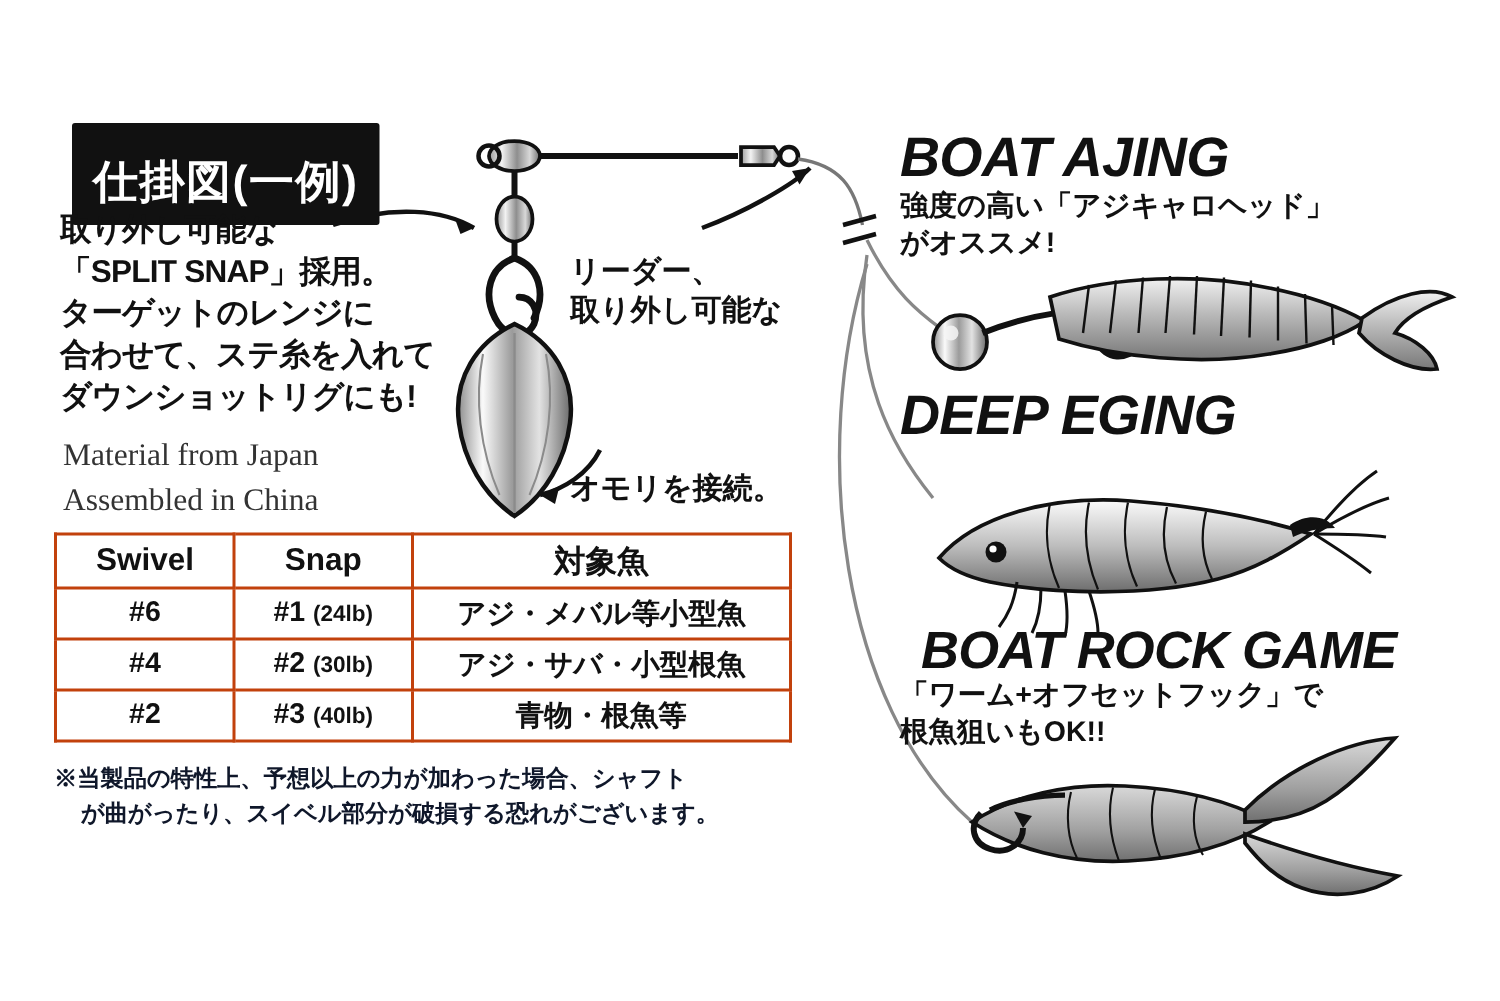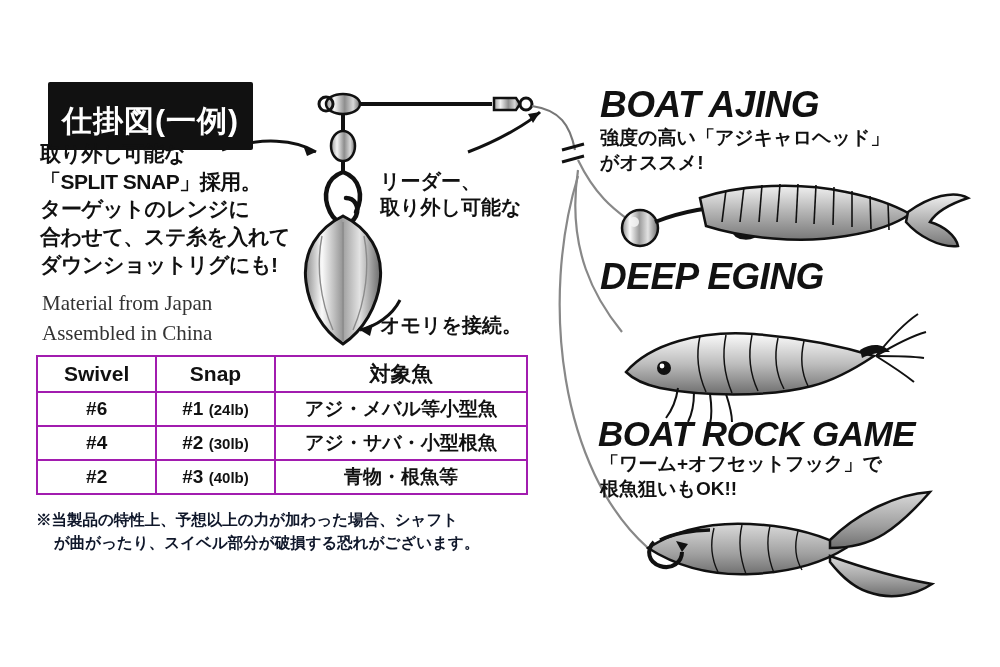--- a/index.html
+++ b/index.html
@@ -38,21 +38,21 @@
   }
 
   
   table.spec{
     position:absolute;left:36px;top:355px;
     border-collapse:collapse;
     width:492px;
     background:#fff;
   }
   table.spec th, table.spec td{
-    border:2px solid #a21caf;
+    border:2px solid #c2410c;
     text-align:center;
     font-weight:bold;
     padding:3px 2px;
   }
   table.spec th{font-size:21px;}
   table.spec td{font-size:19px;}
   table.spec td.sw{width:116px;}
   table.spec td.sn{width:116px;}
   table.spec td.tg{width:258px;}
   .lb{font-size:15px;}
@@ -79,21 +79,21 @@
 
   
   .rh{
     position:absolute;
     font-style:italic;font-weight:bold;
     letter-spacing:-0.5px;
     white-space:nowrap;
   }
   .rh1{left:600px;top:84px;font-size:37px;}
   .rh2{left:600px;top:256px;font-size:37px;}
-  .rh3{left:598px;top:414px;font-size:35px;}
+  .rh3{left:614px;top:414px;font-size:35px;}
 
   .rb{
     position:absolute;font-weight:bold;line-height:1.3;
     font-size:19px;
   }
   .rb1{left:600px;top:126px;}
   .rb2{left:600px;top:298px;}
   .rb3{left:600px;top:452px;}
 
   svg.art{position:absolute;left:0;top:0;width:1000px;height:667px;pointer-events:none;}

